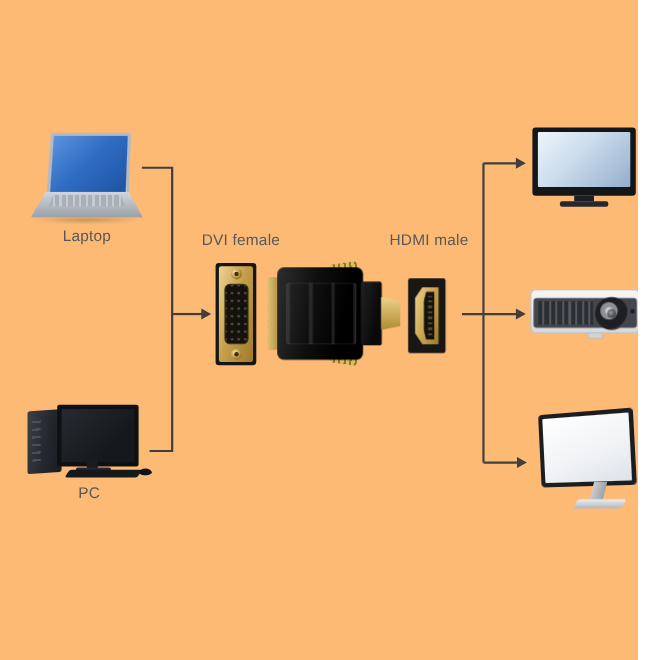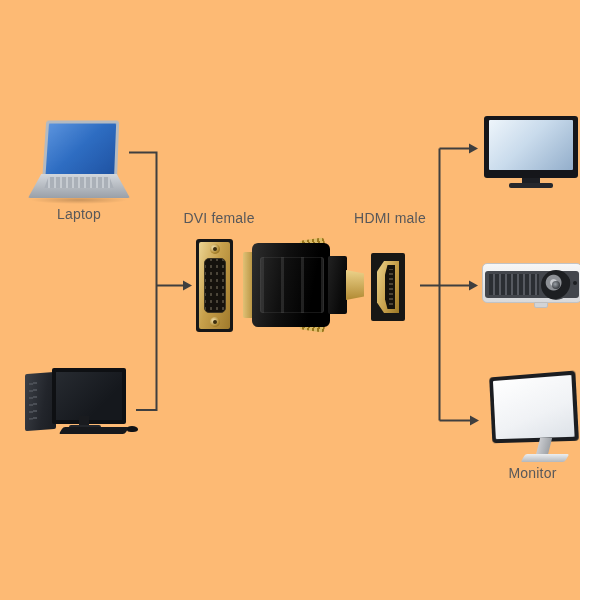--- a/index.html
+++ b/index.html
@@ -161,20 +161,21 @@
       <div class="pc-tower-slots"></div>
     </div>
     <div class="pc-monitor">
       <div class="pc-screen"></div>
     </div>
     <div class="pc-stand"></div>
     <div class="pc-stand-base"></div>
     <div class="pc-keyboard"></div>
     <div class="pc-mouse"></div>
   </div>
+  <div class="dev-label" style="left:25px;top:440px;width:112px">PC</div>
 
   <div class="dev-label" style="left:340px;top:210px;width:100px">HDMI male</div>
   <div class="dev-label" style="left:169px;top:210px;width:100px">DVI female</div>
 
   <div class="dvi-front">
     <div class="dvi-face">
       <div class="dvi-screw top"></div>
       <div class="dvi-pins"></div>
       <div class="dvi-screw bottom"></div>
     </div>
@@ -218,15 +219,14 @@
     <div class="proj-foot"></div>
   </div>
 
   <div class="monitor">
     <div class="mon-frame">
       <div class="mon-screen"></div>
     </div>
     <div class="mon-neck"></div>
     <div class="mon-base"></div>
   </div>
-  <div class="dev-label" style="left:485px;top:465px;width:95px">Monitor</div>
 
 </div>
 
 </body></html>

